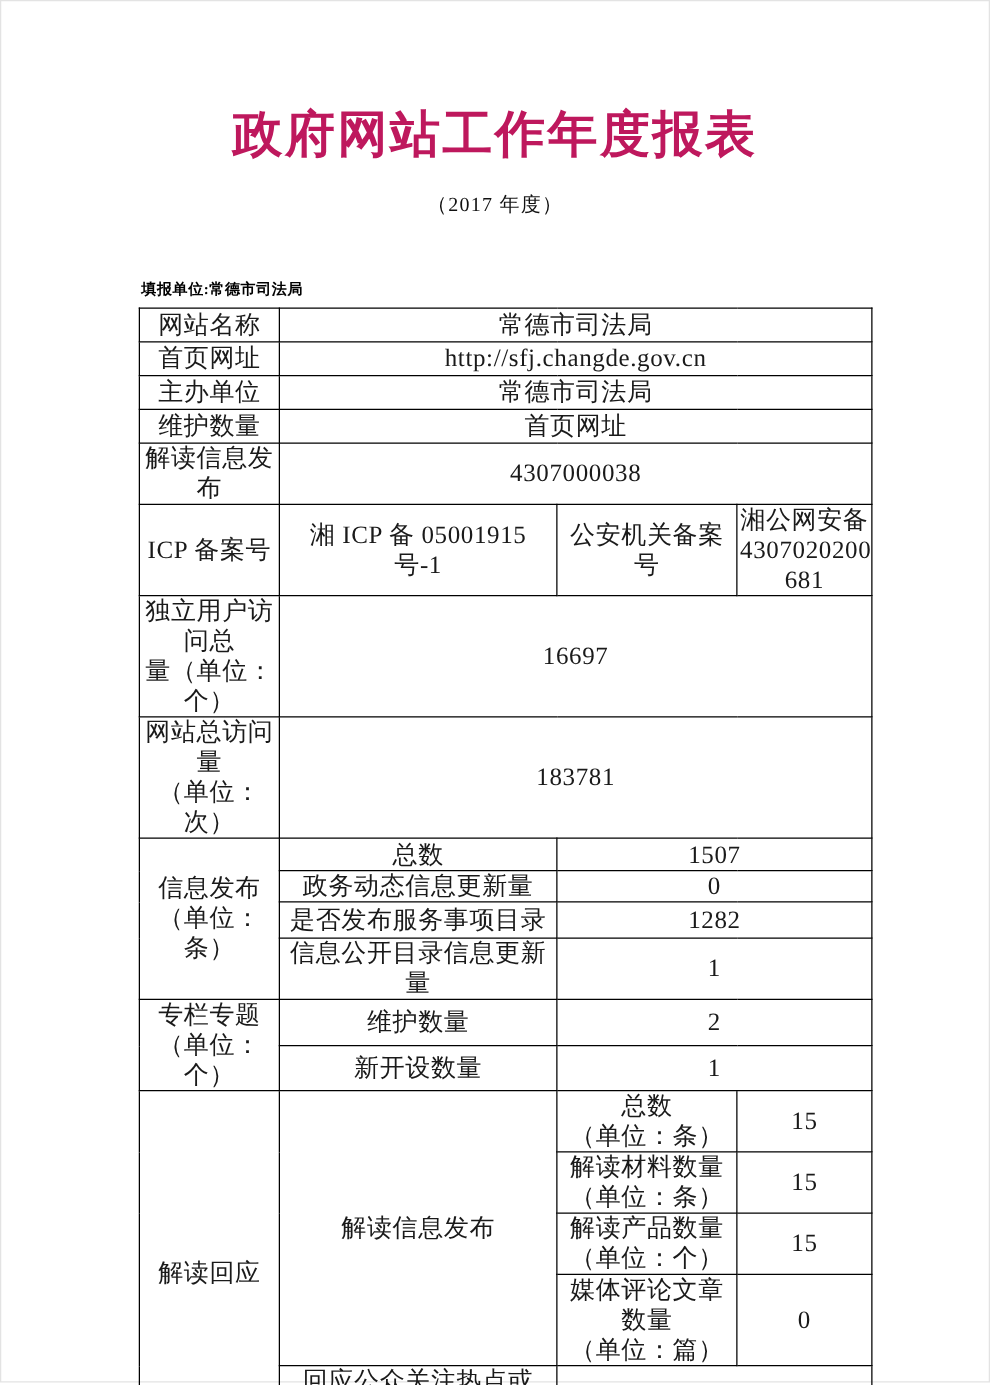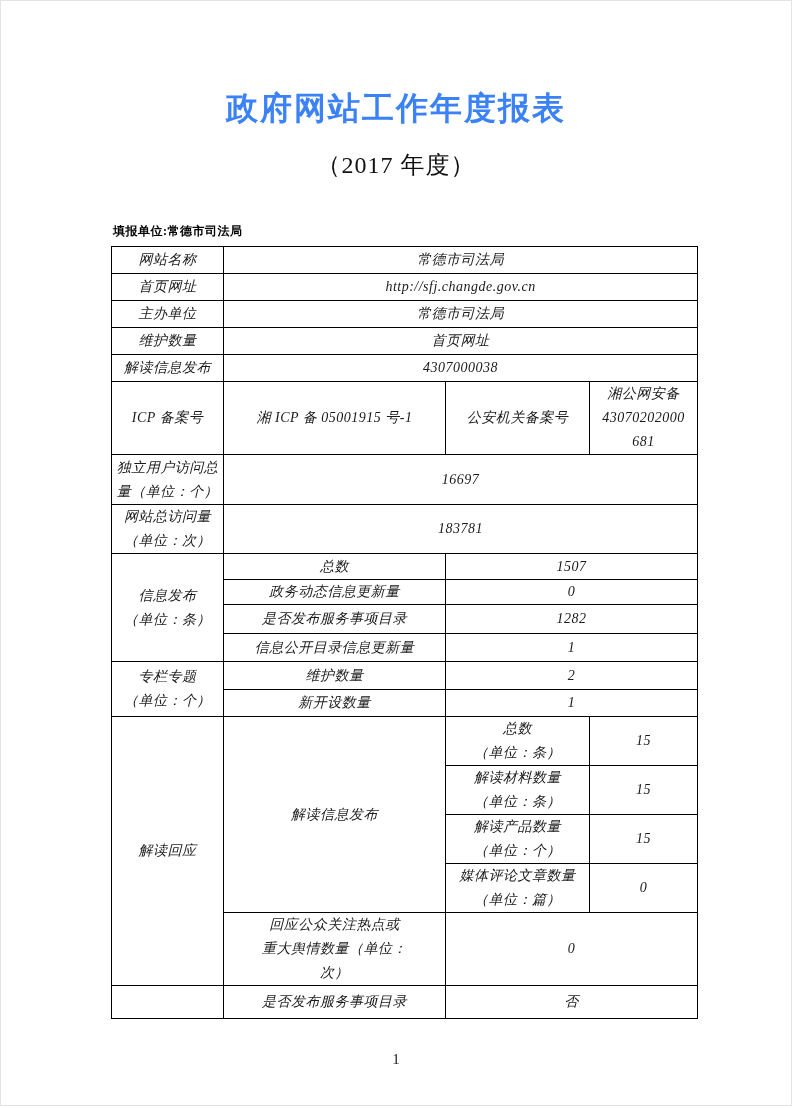--- a/index.html
+++ b/index.html
@@ -18,30 +18,30 @@
   .page {
     width: 792px;
     height: 1106px;
     border: 1px solid #e3e3e3;
     box-sizing: border-box;
   }
   .page-title {
     margin: 88px 0 0 0;
     text-align: center;
     font-family: "Liberation Sans", "DejaVu Sans", sans-serif;
-    font-size: 32px;
+    font-size: 40px;
     font-weight: bold;
     letter-spacing: 2px;
     line-height: 38px;
-    color: #3b82f6;
+    color: #be185d;
   }
   .page-subtitle {
     margin-top: 26px;
     text-align: center;
-    font-size: 24px;
+    font-size: 16px;
     letter-spacing: 1px;
     line-height: 24px;
     color: #111;
   }
   .reporting-unit {
     margin: 44px 0 5px 112px;
     font-size: 12px;
     font-weight: bold;
     letter-spacing: 0.5px;
     line-height: 20px;
@@ -50,28 +50,27 @@
   table.report {
     margin-left: 110px;
     width: 586px;
     border-collapse: collapse;
     table-layout: fixed;
   }
   table.report td {
     border: 1px solid #000;
     text-align: center;
     vertical-align: middle;
-    font-size: 14px;
+    font-size: 20px;
     letter-spacing: 0.5px;
     line-height: 24px;
     padding: 0 2px;
     white-space: pre-line;
     color: #1a1a1a;
     overflow: hidden;
-    font-style: italic;
   }
   .page-number {
     margin-top: 32px;
     text-align: center;
     font-size: 15px;
     color: #222;
   }
 </style>
 </head>
 <body>

